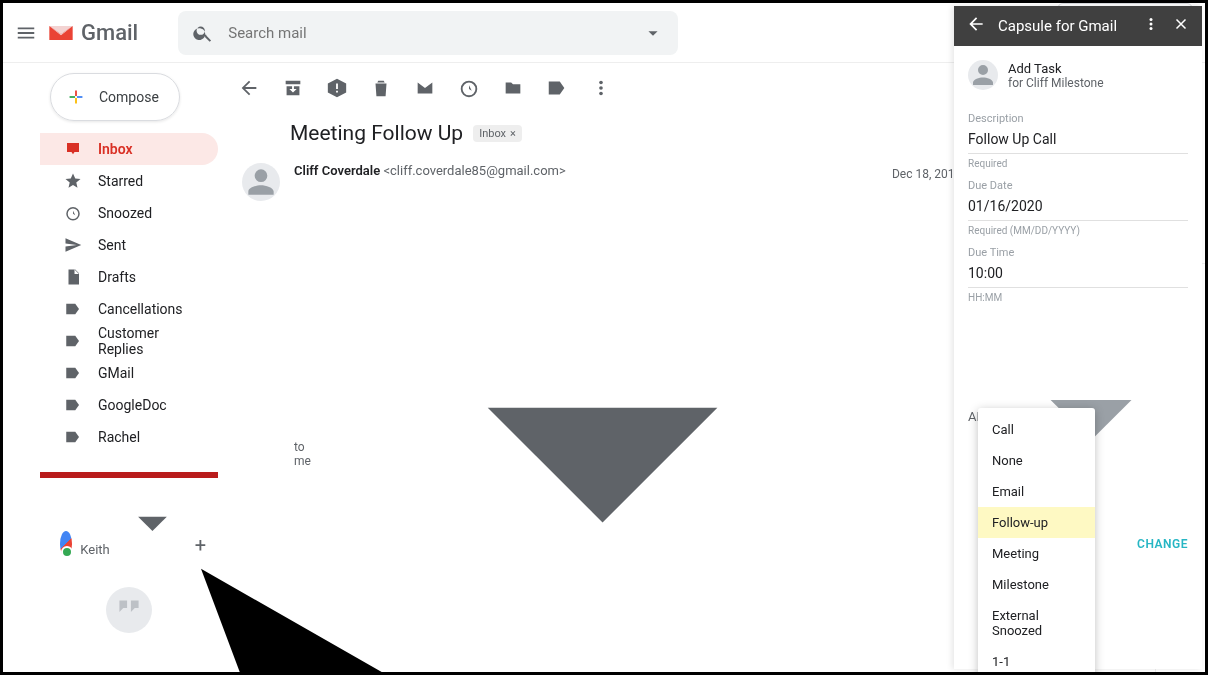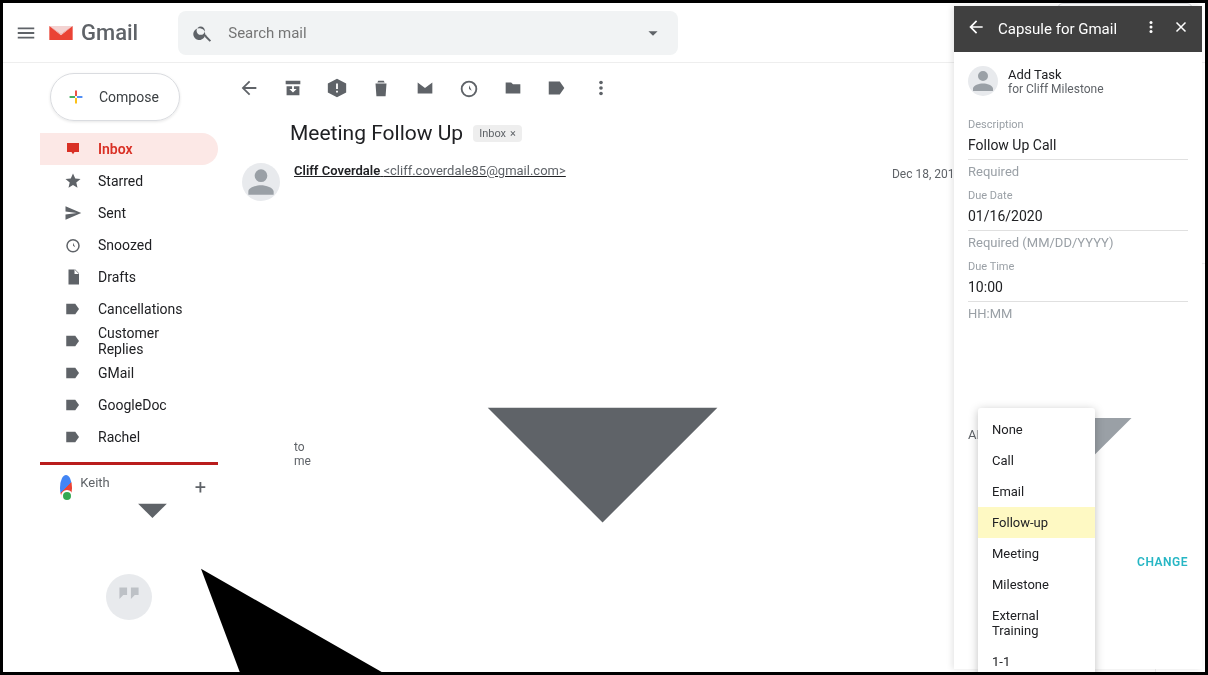--- a/index.html
+++ b/index.html
@@ -23,60 +23,60 @@
 .body { display: flex; flex: 1; min-height: 0; }
 .sidebar { width: 215px; padding-top: 10px; padding-left: 37px; }
 .compose { margin: 0 0 12px 10px; display: inline-flex; align-items: center; gap: 12px; border: 1px solid #dadce0; border-radius: 24px; padding: 12px 20px 12px 14px; box-shadow: 0 1px 3px rgba(0,0,0,.1); cursor: pointer; font-size: 14px; color: #3c4043; }
 .compose svg { width: 22px; height: 22px; }
 .nav-item { display: flex; align-items: center; gap: 16px; padding: 6px 12px 6px 24px; font-size: 14px; color: #202124; cursor: pointer; border-radius: 0 18px 18px 0; height: 32px; }
 .nav-item.active { background: #fce8e6; color: #d93025; font-weight: 600; }
 .nav-item.bold { font-weight: 700; }
 .nav-item .ic { width: 18px; height: 18px; color: #5f6368; display:flex; align-items:center; justify-content:center; flex-shrink:0;}
 .nav-item.active .ic { color: #d93025; }
 .nav-item .count { margin-left: auto; font-size: 12px; color: #5f6368; font-weight: 700; }
-.user-row { display: flex; align-items: flex-start; gap: 8px; padding: 10px 12px 10px 20px; font-size: 13px; color: #5f6368; border-top: 3px solid #b91c1c; margin-top: 9px;}
+.user-row { display: flex; align-items: flex-end; gap: 8px; padding: 10px 12px 10px 20px; font-size: 13px; color: #5f6368; border-top: 6px solid #b91c1c; margin-top: 19px;}
 .user-row .plus { margin-left: auto; font-size: 20px; color: #5f6368; cursor: pointer; }
 .user-row .dot { width: 26px; height: 26px; border-radius: 50%; background: linear-gradient(135deg,#4285f4 50%,#ea4335 50%); position:relative;}
 .user-row .dot::after{content:'';position:absolute;width:8px;height:8px;background:#34a853;border-radius:50%;bottom:-1px;right:-1px;border:2px solid #fff;}
 .hangouts { text-align: center; padding: 20px 10px; color: #9aa0a6; font-size: 13px; }
 .hangouts .bubble { width: 46px; height: 46px; border-radius: 50%; background: #e8eaed; margin: 0 auto 30px; display:flex;align-items:center;justify-content:center;color:#bdc1c6;}
 
 .main { flex: 1; display: flex; flex-direction: column; min-width: 0; }
 .toolbar { display: flex; align-items: center; padding: 14px 20px; gap: 22px; color: #5f6368; }
 .tool-group { display: flex; gap: 22px; }
 .toolbar .right { margin-left: auto; display: flex; align-items: center; gap: 18px; font-size: 12px; }
 .subject-row { display: flex; align-items: center; padding: 8px 24px 12px 72px; gap: 10px; }
 .subject-row h2 { font-size: 21px; font-weight: 400; color: #202124; }
 .chip { background: #eee; border-radius: 4px; padding: 2px 6px; font-size: 11px; color: #5f6368; display: inline-flex; align-items: center; gap: 4px; }
 .subject-actions { margin-left: auto; display: flex; gap: 22px; color: #5f6368; }
 .msg-header { display: flex; align-items: flex-start; padding: 6px 24px; gap: 14px; }
 .sender-avatar { width: 38px; height: 38px; border-radius: 50%; background: #e8eaed; display:flex;align-items:center;justify-content:center;color:#9aa0a6;}
 .sender-info { flex: 1; }
-.sender-info .name { font-size: 13px; color: #202124; text-decoration: underline; }
+.sender-info .name { font-size: 13px; color: #202124; }
 .sender-info .name b { font-weight: 600; }
 .sender-info .email-addr { color: #5f6368; font-weight: 400; }
 .sender-info .to { font-size: 12px; color: #5f6368; display:flex;align-items:center;gap:4px;}
 .msg-meta { display: flex; align-items: center; gap: 18px; color: #5f6368; font-size: 12px; }
 
 .rightrail { width: 50px; border-left: 1px solid #eee; display: flex; flex-direction: column; align-items: center; padding-top: 14px; gap: 20px; }
 .rail-icon { width: 24px; height: 24px; border-radius: 4px; cursor: pointer; display:flex;align-items:center;justify-content:center;}
 .rail-plus { margin-top: 10px; color: #5f6368; font-size: 22px; cursor: pointer; border-top:1px solid #eee; width:100%; text-align:center; padding-top:14px;}
 
 .sidepanel { position: absolute; top: 3px; right: 3px; bottom: 3px; width: 248px; background: #fff; display: flex; flex-direction: column; box-shadow: -2px 0 6px rgba(0,0,0,.1); }
-.sp-header { background: #404040; color: #fff; height: 46px; display: flex; align-items: center; padding: 0 12px; gap: 12px; }
+.sp-header { background: #404040; color: #fff; height: 40px; display: flex; align-items: center; padding: 0 12px; gap: 12px; }
 .sp-header .title { font-size: 15px; flex: 1; }
 .sp-header .ic { cursor: pointer; }
 .sp-addtask { display: flex; align-items: center; gap: 10px; padding: 14px 14px; }
 .sp-addtask .av { width: 30px; height: 30px; border-radius: 50%; background: #e8eaed; display:flex;align-items:center;justify-content:center;color:#9aa0a6;}
 .sp-addtask .txt .t1 { font-size: 13px; color: #202124; }
 .sp-addtask .txt .t2 { font-size: 12px; color: #5f6368; }
 .sp-field { padding: 8px 14px 2px; }
 .sp-field .lbl { font-size: 11px; color: #9aa0a6; margin-bottom: 4px; }
 .sp-field .val { font-size: 14px; color: #202124; padding: 2px 0 6px; border-bottom: 1px solid #e0e0e0; }
-.sp-field .hint { font-size: 13px; color: #9aa0a6; margin-top: 4px; }
+.sp-field .hint { font-size: 10px; color: #9aa0a6; margin-top: 4px; }
 .ampm { padding: 14px; font-size: 13px; color: #5f6368; display:flex;align-items:center;gap:6px;}
 .change-row { display:flex; padding: 10px 14px; }
 .change-row .ch { margin-left:auto; color:#26b6c4; font-size:12px; font-weight:600; letter-spacing:.5px; cursor:pointer;}
 
 .dropdown { position: absolute; right: 110px; top: 405px; width: 117px; background: #fff; box-shadow: 0 2px 10px rgba(0,0,0,.25); border-radius: 3px; padding: 6px 0; z-index: 50; }
 .dd-item { padding: 8px 14px; font-size: 13px; color: #202124; cursor: pointer; }
 .dd-item.hover { background: #fef9c3; }
 .cursor { position: absolute; right: 180px; top: 510px; pointer-events:none; }
 
 svg { width: 100%; height: 100%; fill: currentColor; }
@@ -166,33 +166,33 @@
             <span class="ic">
               <svg viewBox="0 0 24 24">
                 <path d="M12 17.3L6 21l1.6-7L2 9.3l7-.6L12 2l3 6.7 7 .6-5.6 4.7L18 21z"></path>
               </svg>
             </span>
             <span>Starred</span>
           </div>
           <div class="nav-item">
             <span class="ic">
               <svg viewBox="0 0 24 24">
-                <path d="M2 21l21-9L2 3v7l15 2-15 2z"></path>
-              </svg>
-            </span>
-            <span>Sent</span>
-          </div>
-          <div class="nav-item">
-            <span class="ic">
-              <svg viewBox="0 0 24 24">
                 <circle cx="12" cy="13" r="8" fill="none" stroke="currentColor" stroke-width="2"></circle>
                 <path d="M12 9v4l3 2"></path>
               </svg>
             </span>
             <span>Snoozed</span>
+          </div>
+          <div class="nav-item">
+            <span class="ic">
+              <svg viewBox="0 0 24 24">
+                <path d="M2 21l21-9L2 3v7l15 2-15 2z"></path>
+              </svg>
+            </span>
+            <span>Sent</span>
           </div>
           <div class="nav-item">
             <span class="ic">
               <svg viewBox="0 0 24 24">
                 <path d="M6 2h9l5 5v15H6zM14 2v6h6"></path>
               </svg>
             </span>
             <span>Drafts</span>
           </div>
           <div class="nav-item">
@@ -462,25 +462,25 @@
     <svg width="10" height="10" viewBox="0 0 24 24">
         <path d="M7 10l5 5 5-5z" fill="#9aa0a6"></path>
       </svg>
   </div>
   <div class="change-row">
     <span class="ch">CHANGE</span>
   </div>
 </div>
 
 <div class="dropdown" id="dropdown">
+    <div class="dd-item">Call</div>
     <div class="dd-item">None</div>
-    <div class="dd-item">Call</div>
     <div class="dd-item">Email</div>
     <div class="dd-item hover">Follow-up</div>
     <div class="dd-item">Meeting</div>
     <div class="dd-item">Milestone</div>
-    <div class="dd-item">External Training</div>
+    <div class="dd-item">External Snoozed</div>
     <div class="dd-item">1-1</div>
   </div>
 
 <svg class="cursor" width="16" height="16" viewBox="0 0 24 24">
     <path d="M4 2l6 16 2-6 6-2z" fill="#000"></path>
   </svg>
 
 </body></html>

